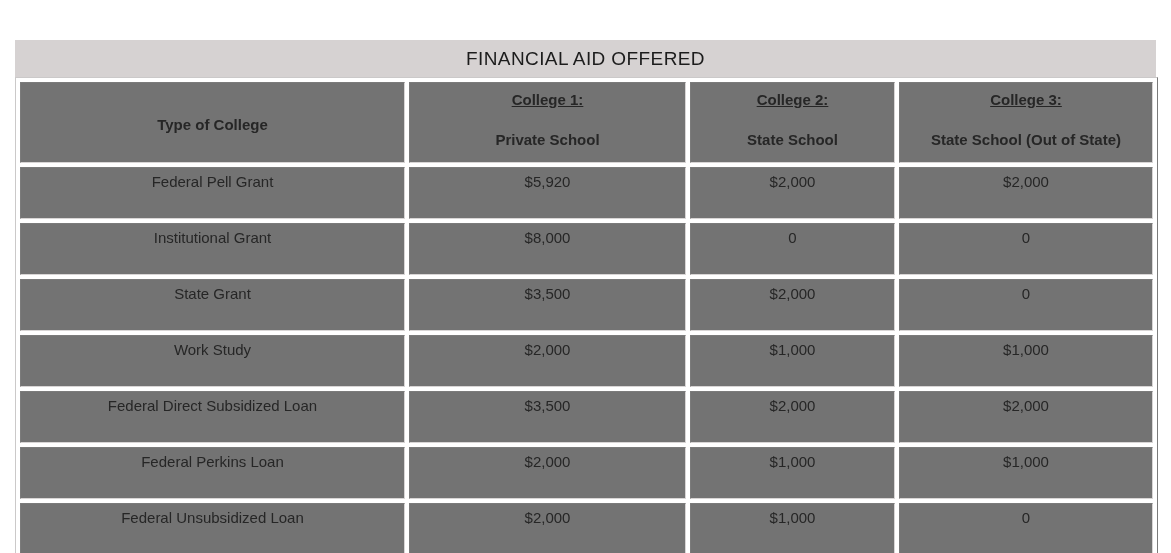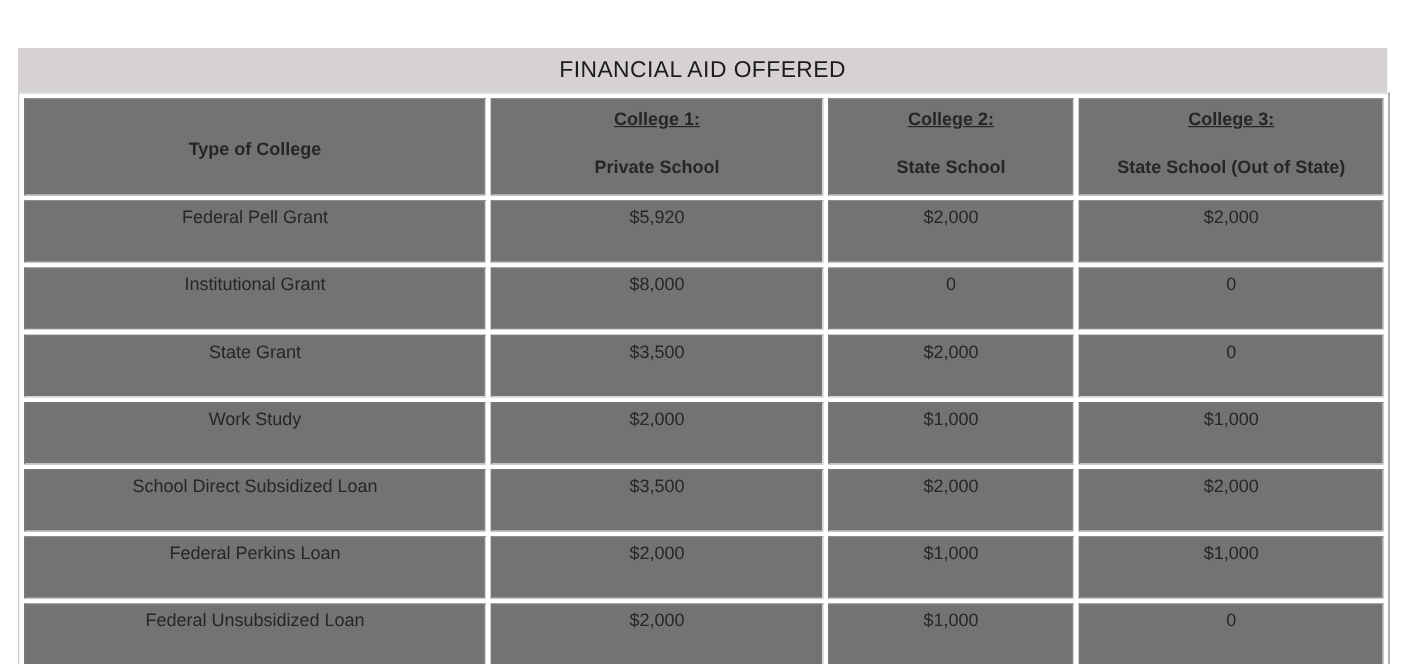--- a/index.html
+++ b/index.html
@@ -112,21 +112,21 @@
         <td>$2,000</td>
         <td>0</td>
       </tr>
       <tr>
         <td>Work Study</td>
         <td>$2,000</td>
         <td>$1,000</td>
         <td>$1,000</td>
       </tr>
       <tr>
-        <td>School Direct Subsidized Loan</td>
+        <td>Federal Direct Subsidized Loan</td>
         <td>$3,500</td>
         <td>$2,000</td>
         <td>$2,000</td>
       </tr>
       <tr>
         <td>Federal Perkins Loan</td>
         <td>$2,000</td>
         <td>$1,000</td>
         <td>$1,000</td>
       </tr>

